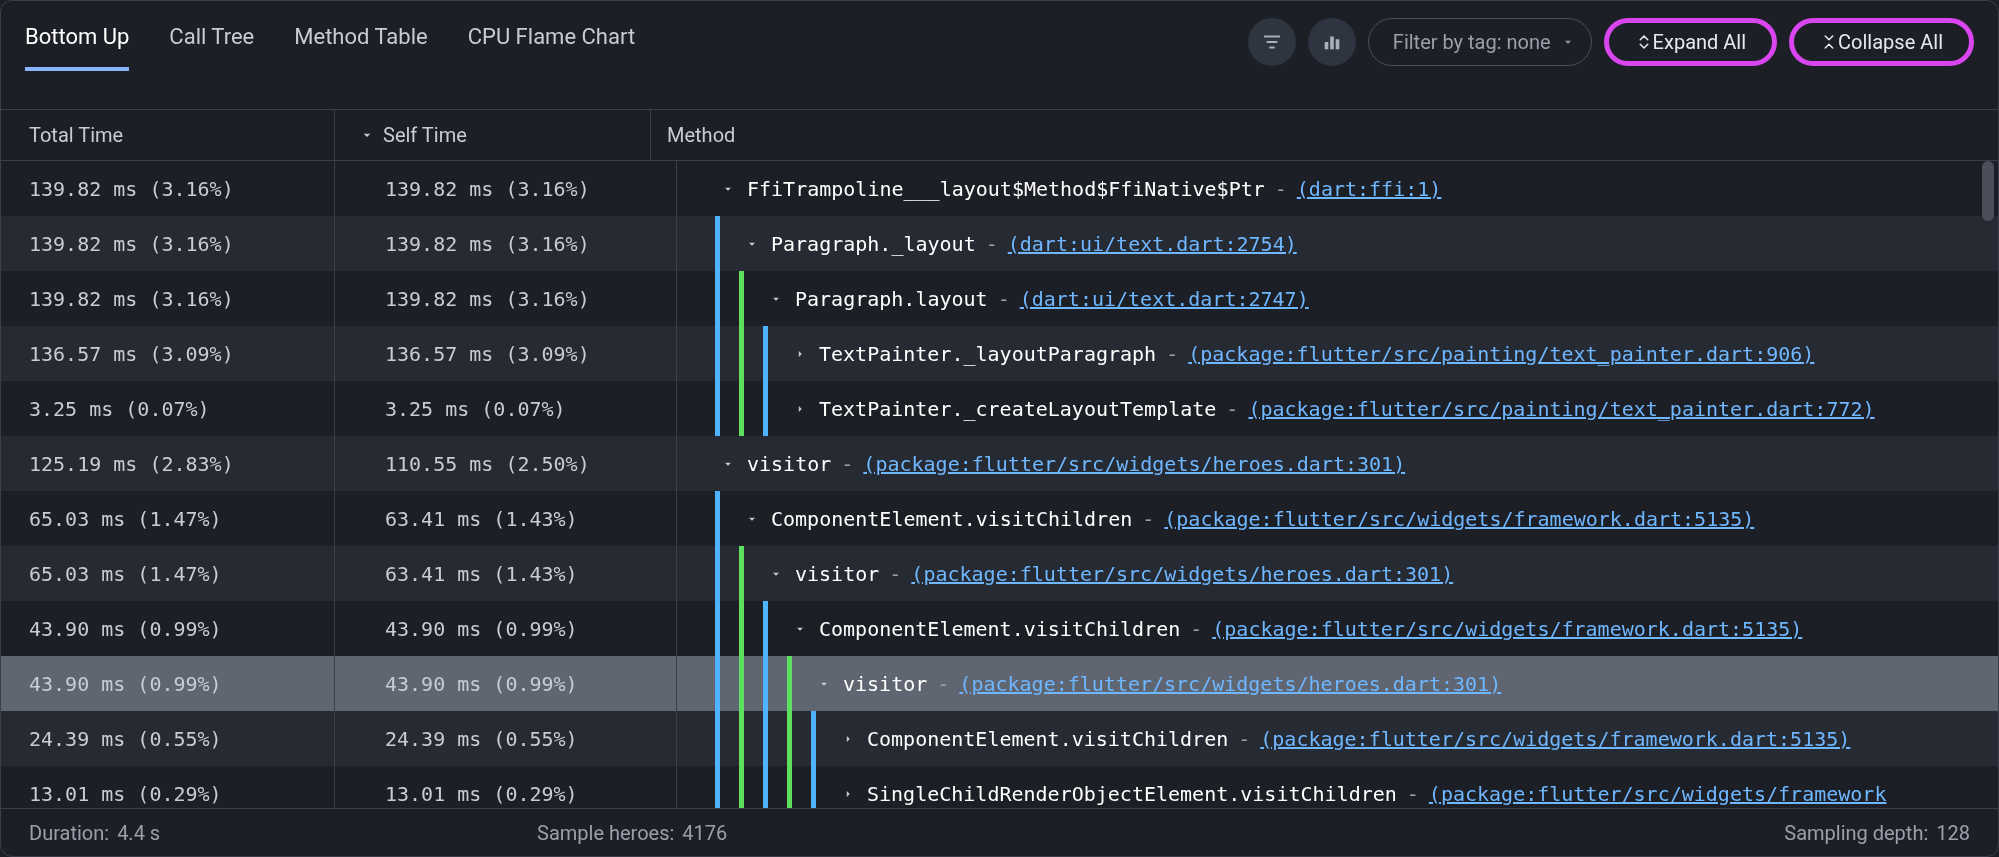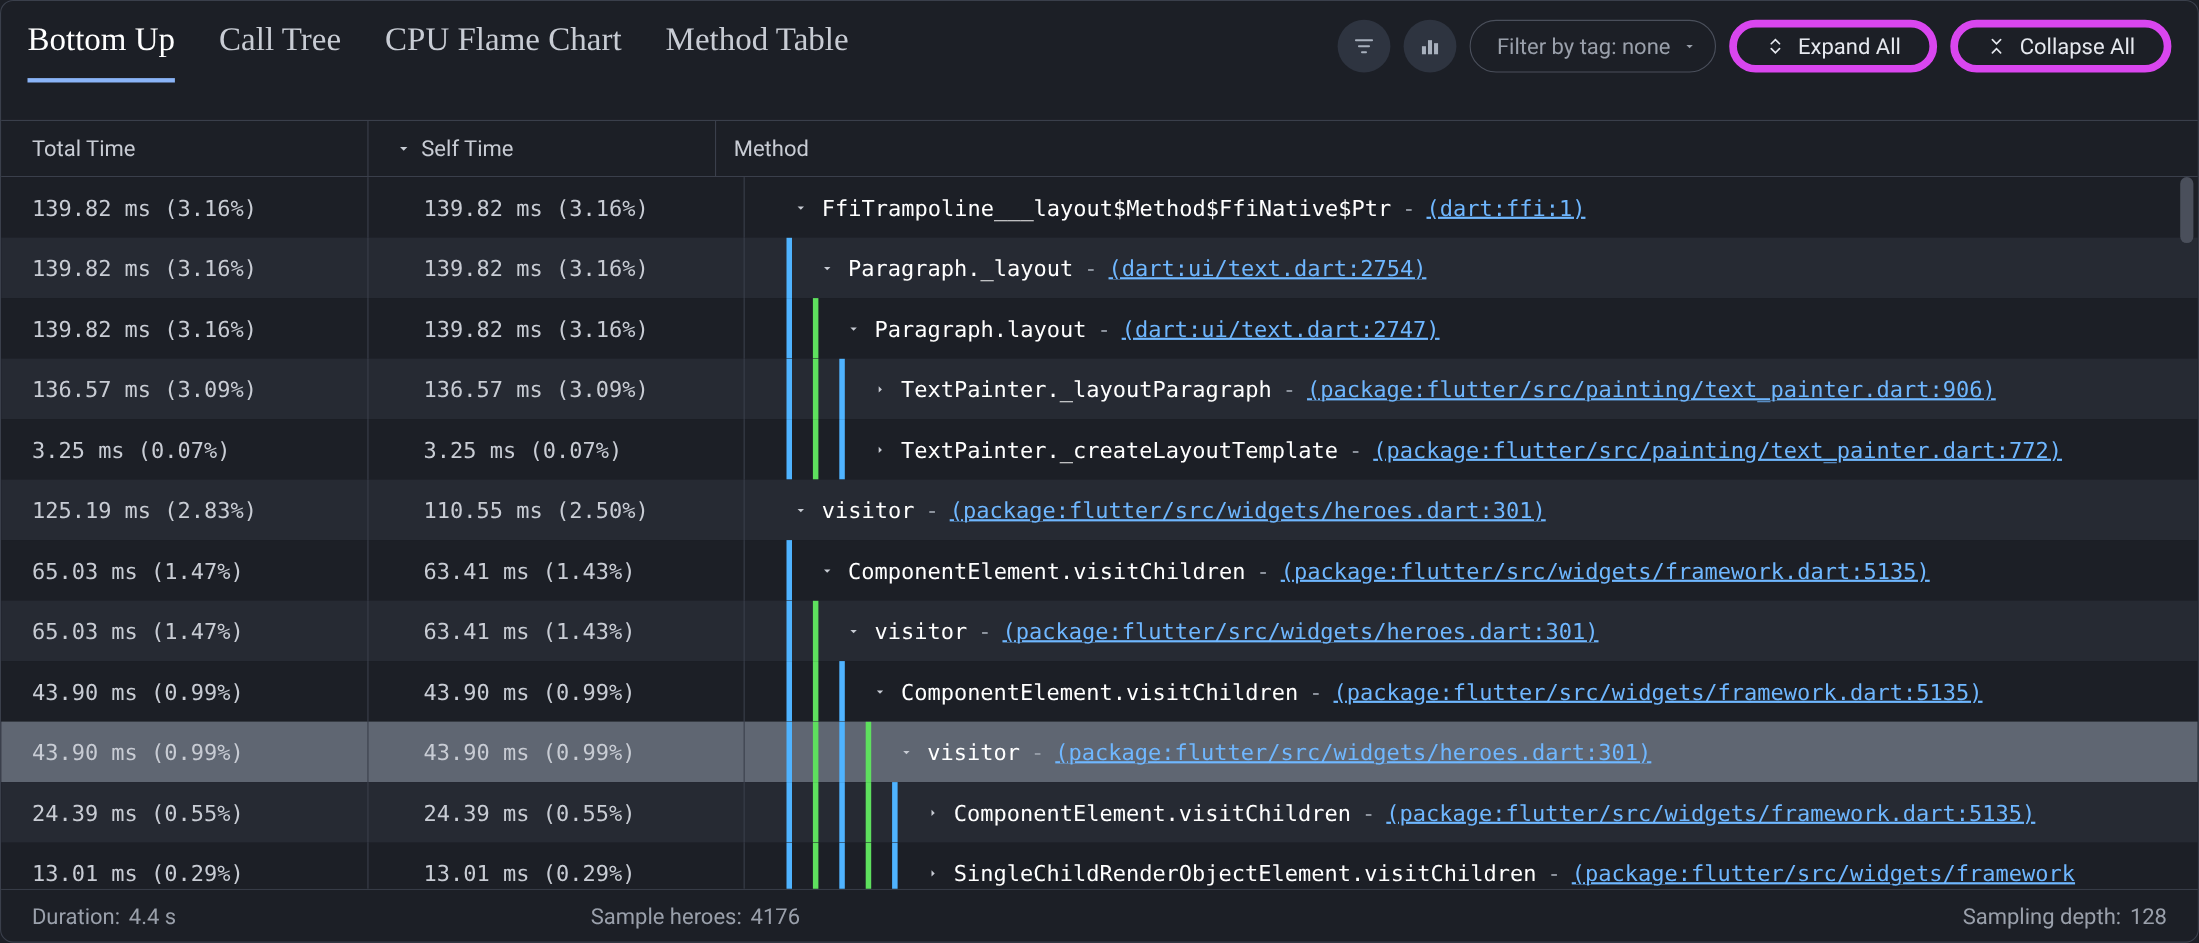--- a/index.html
+++ b/index.html
@@ -22,25 +22,24 @@
   .toolbar {
     display: flex;
     align-items: center;
     padding: 10px 24px 0 24px;
     height: 72px;
     gap: 12px;
   }
   .tabs { display: flex; gap: 40px; flex: 1; }
   .tab {
     color: #c8ccd4;
-    font-size: 30px;
+    font-size: 22px;
     padding: 10px 0 18px 0;
     cursor: pointer;
     white-space: nowrap;
-    font-family: Liberation Serif, serif;
   }
   .tab.active {
     color: #fff;
     border-bottom: 4px solid #8ab4f8;
   }
   .icon-btn {
     width: 48px; height: 48px;
     border-radius: 50%;
     display: flex; align-items: center; justify-content: center;
     cursor: pointer;
@@ -56,27 +55,27 @@
     font-size: 20px;
     display: flex; align-items: center;
     position: relative;
     cursor: pointer;
   }
   .filter-select .caret {
     position: absolute; right: 16px; top: 50%; transform: translateY(-50%);
   }
   .pill-btn {
     height: 48px;
-    border: 7px solid #d946ef;
+    border: 5px solid #d946ef;
     border-radius: 999px;
     background: transparent;
     color: #e6e9ef;
     font-size: 20px;
     padding: 0 26px;
-    display: flex; align-items: center; gap: 12px;
+    display: flex; align-items: center; gap: 0;
     cursor: pointer;
   }
 
   
   .grid-header {
     display: flex;
     border-top: 1px solid #3a3f4b;
     border-bottom: 1px solid #3a3f4b;
     height: 52px;
     margin-top: 36px;
@@ -134,22 +133,22 @@
 
   svg { display:block; }
 </style>
 </head>
 <body>
 
 <div class="toolbar">
   <div class="tabs">
     <div class="tab active">Bottom Up</div>
     <div class="tab">Call Tree</div>
+    <div class="tab">Method Table</div>
     <div class="tab">CPU Flame Chart</div>
-    <div class="tab">Method Table</div>
   </div>
 
   <div class="icon-btn dark">
     <svg width="22" height="22" viewBox="0 0 24 24" fill="none" stroke="#a8b0bd" stroke-width="2" stroke-linecap="round">
       <line x1="4" y1="6" x2="20" y2="6"></line>
         <line x1="7" y1="12" x2="17" y2="12"></line>
         <line x1="10" y1="18" x2="14" y2="18"></line>
     </svg>
   </div>
   <div class="icon-btn dark">

